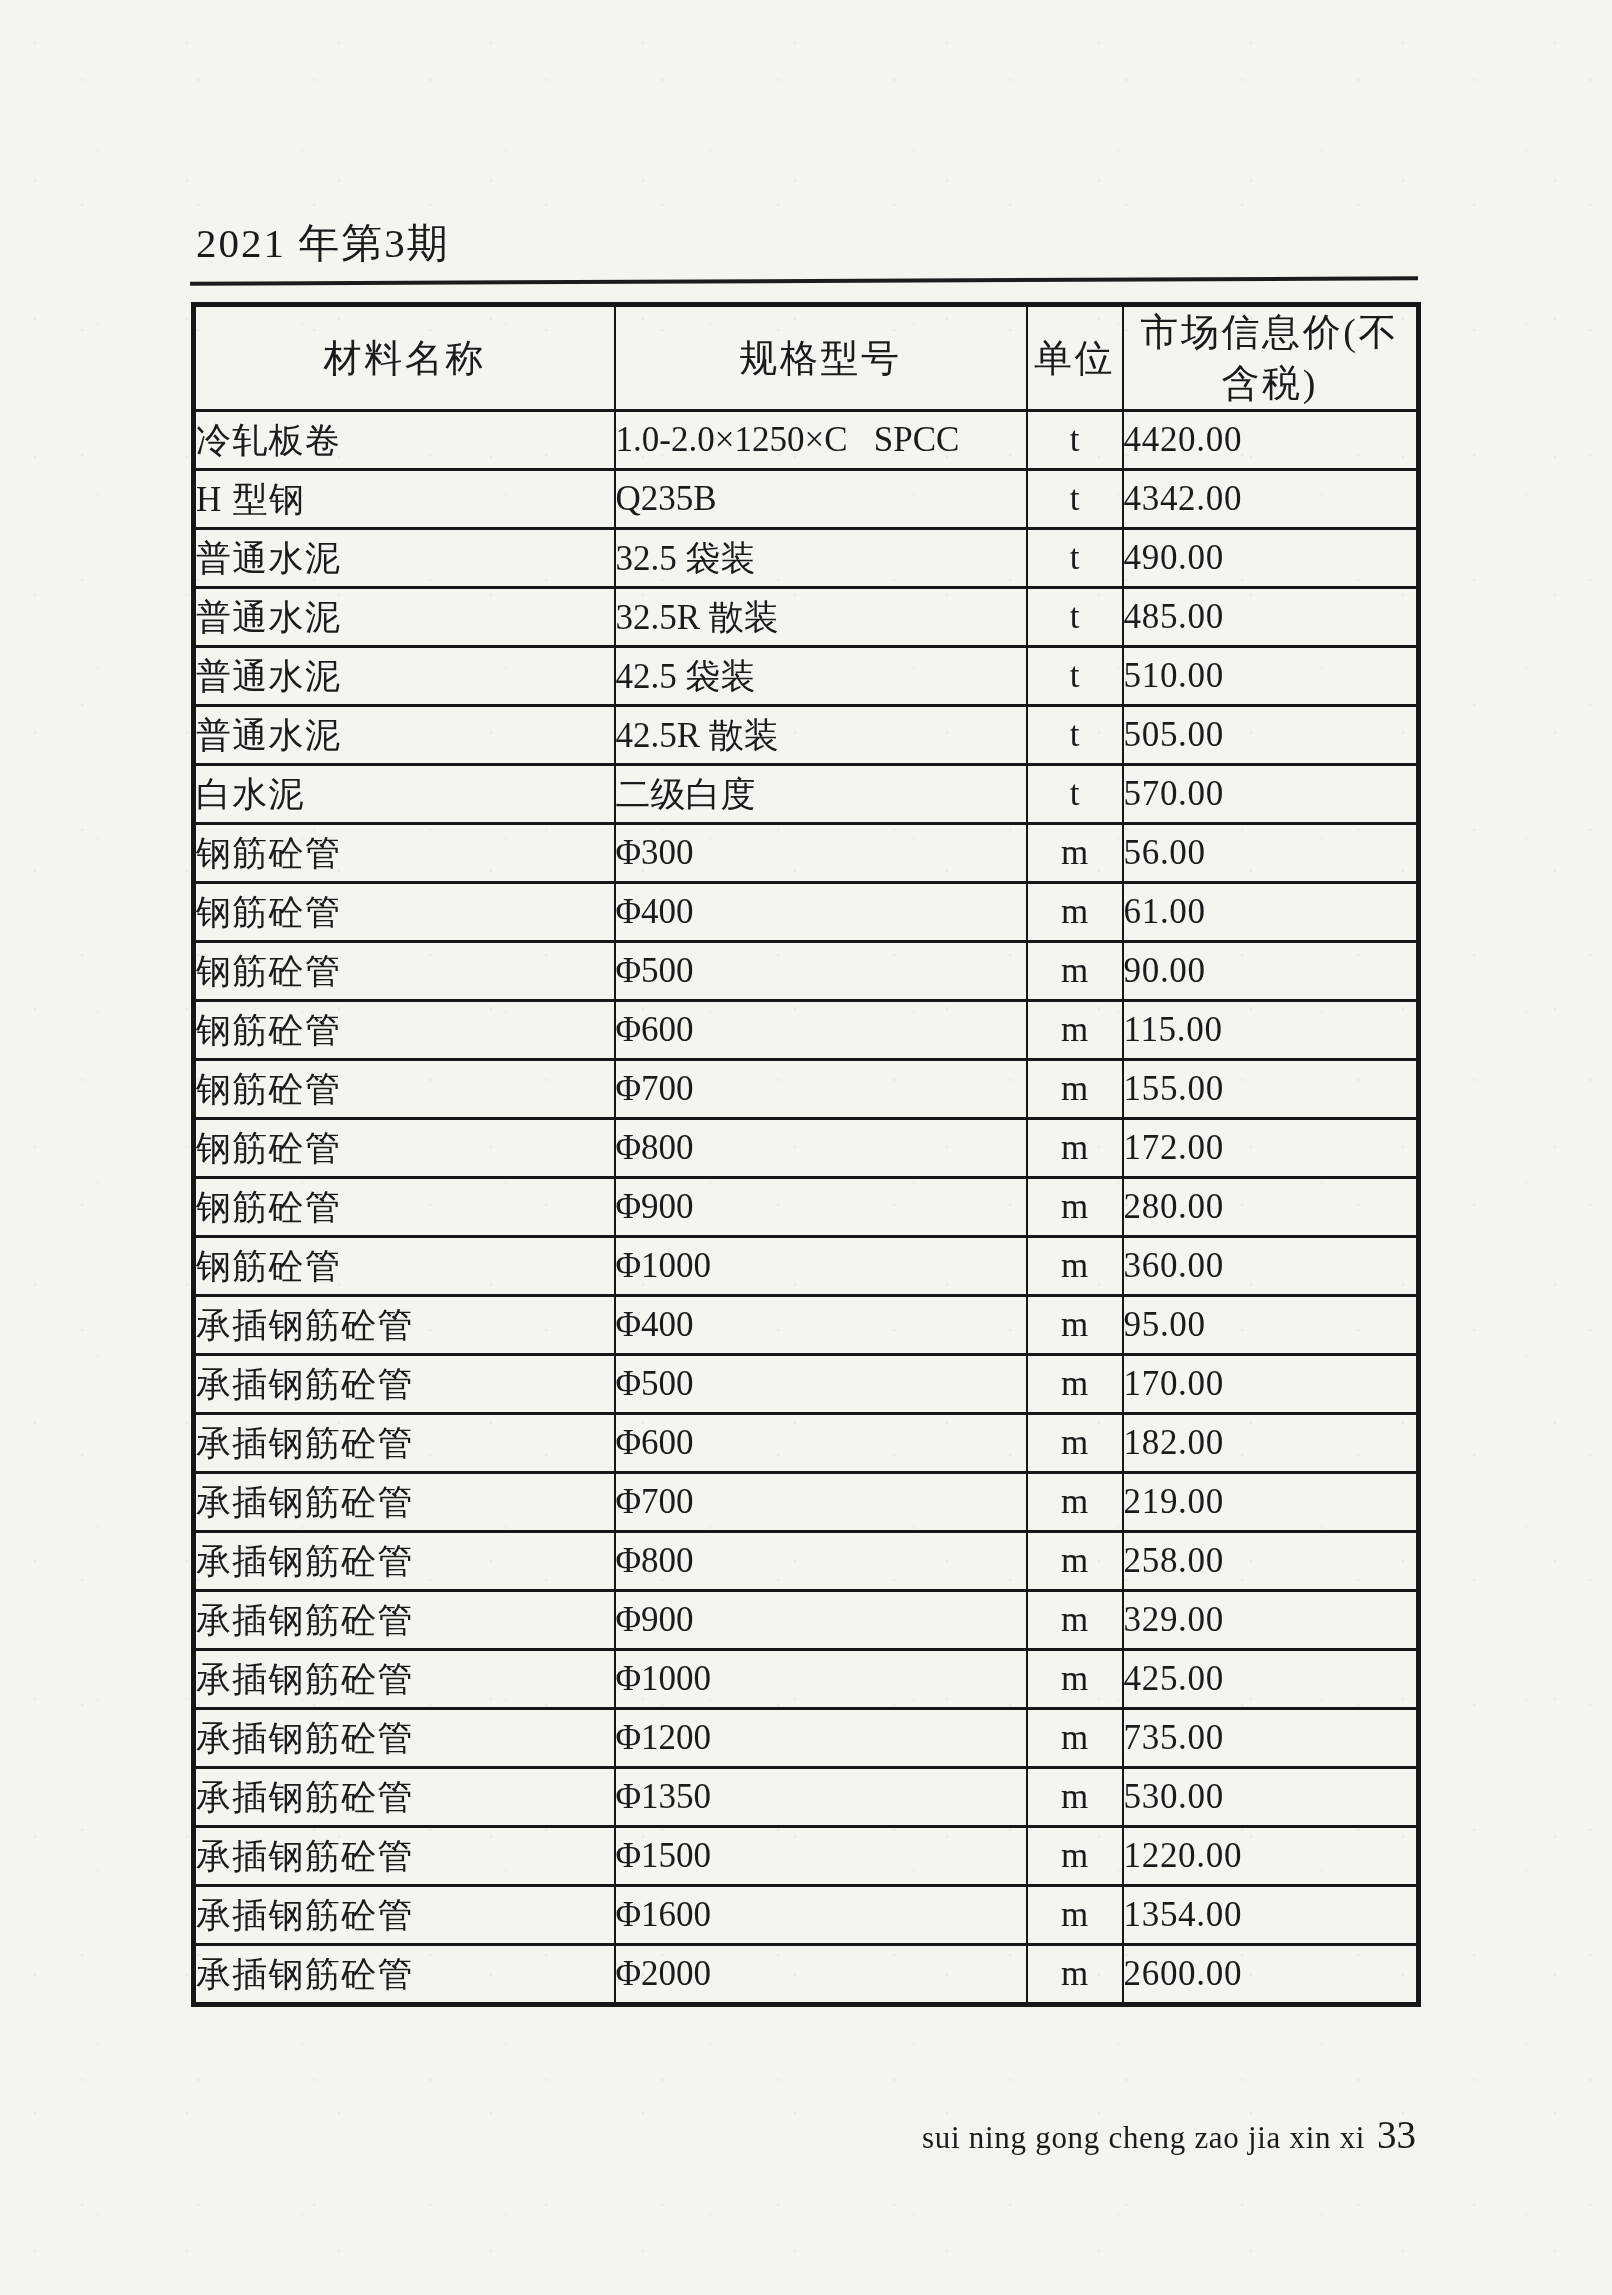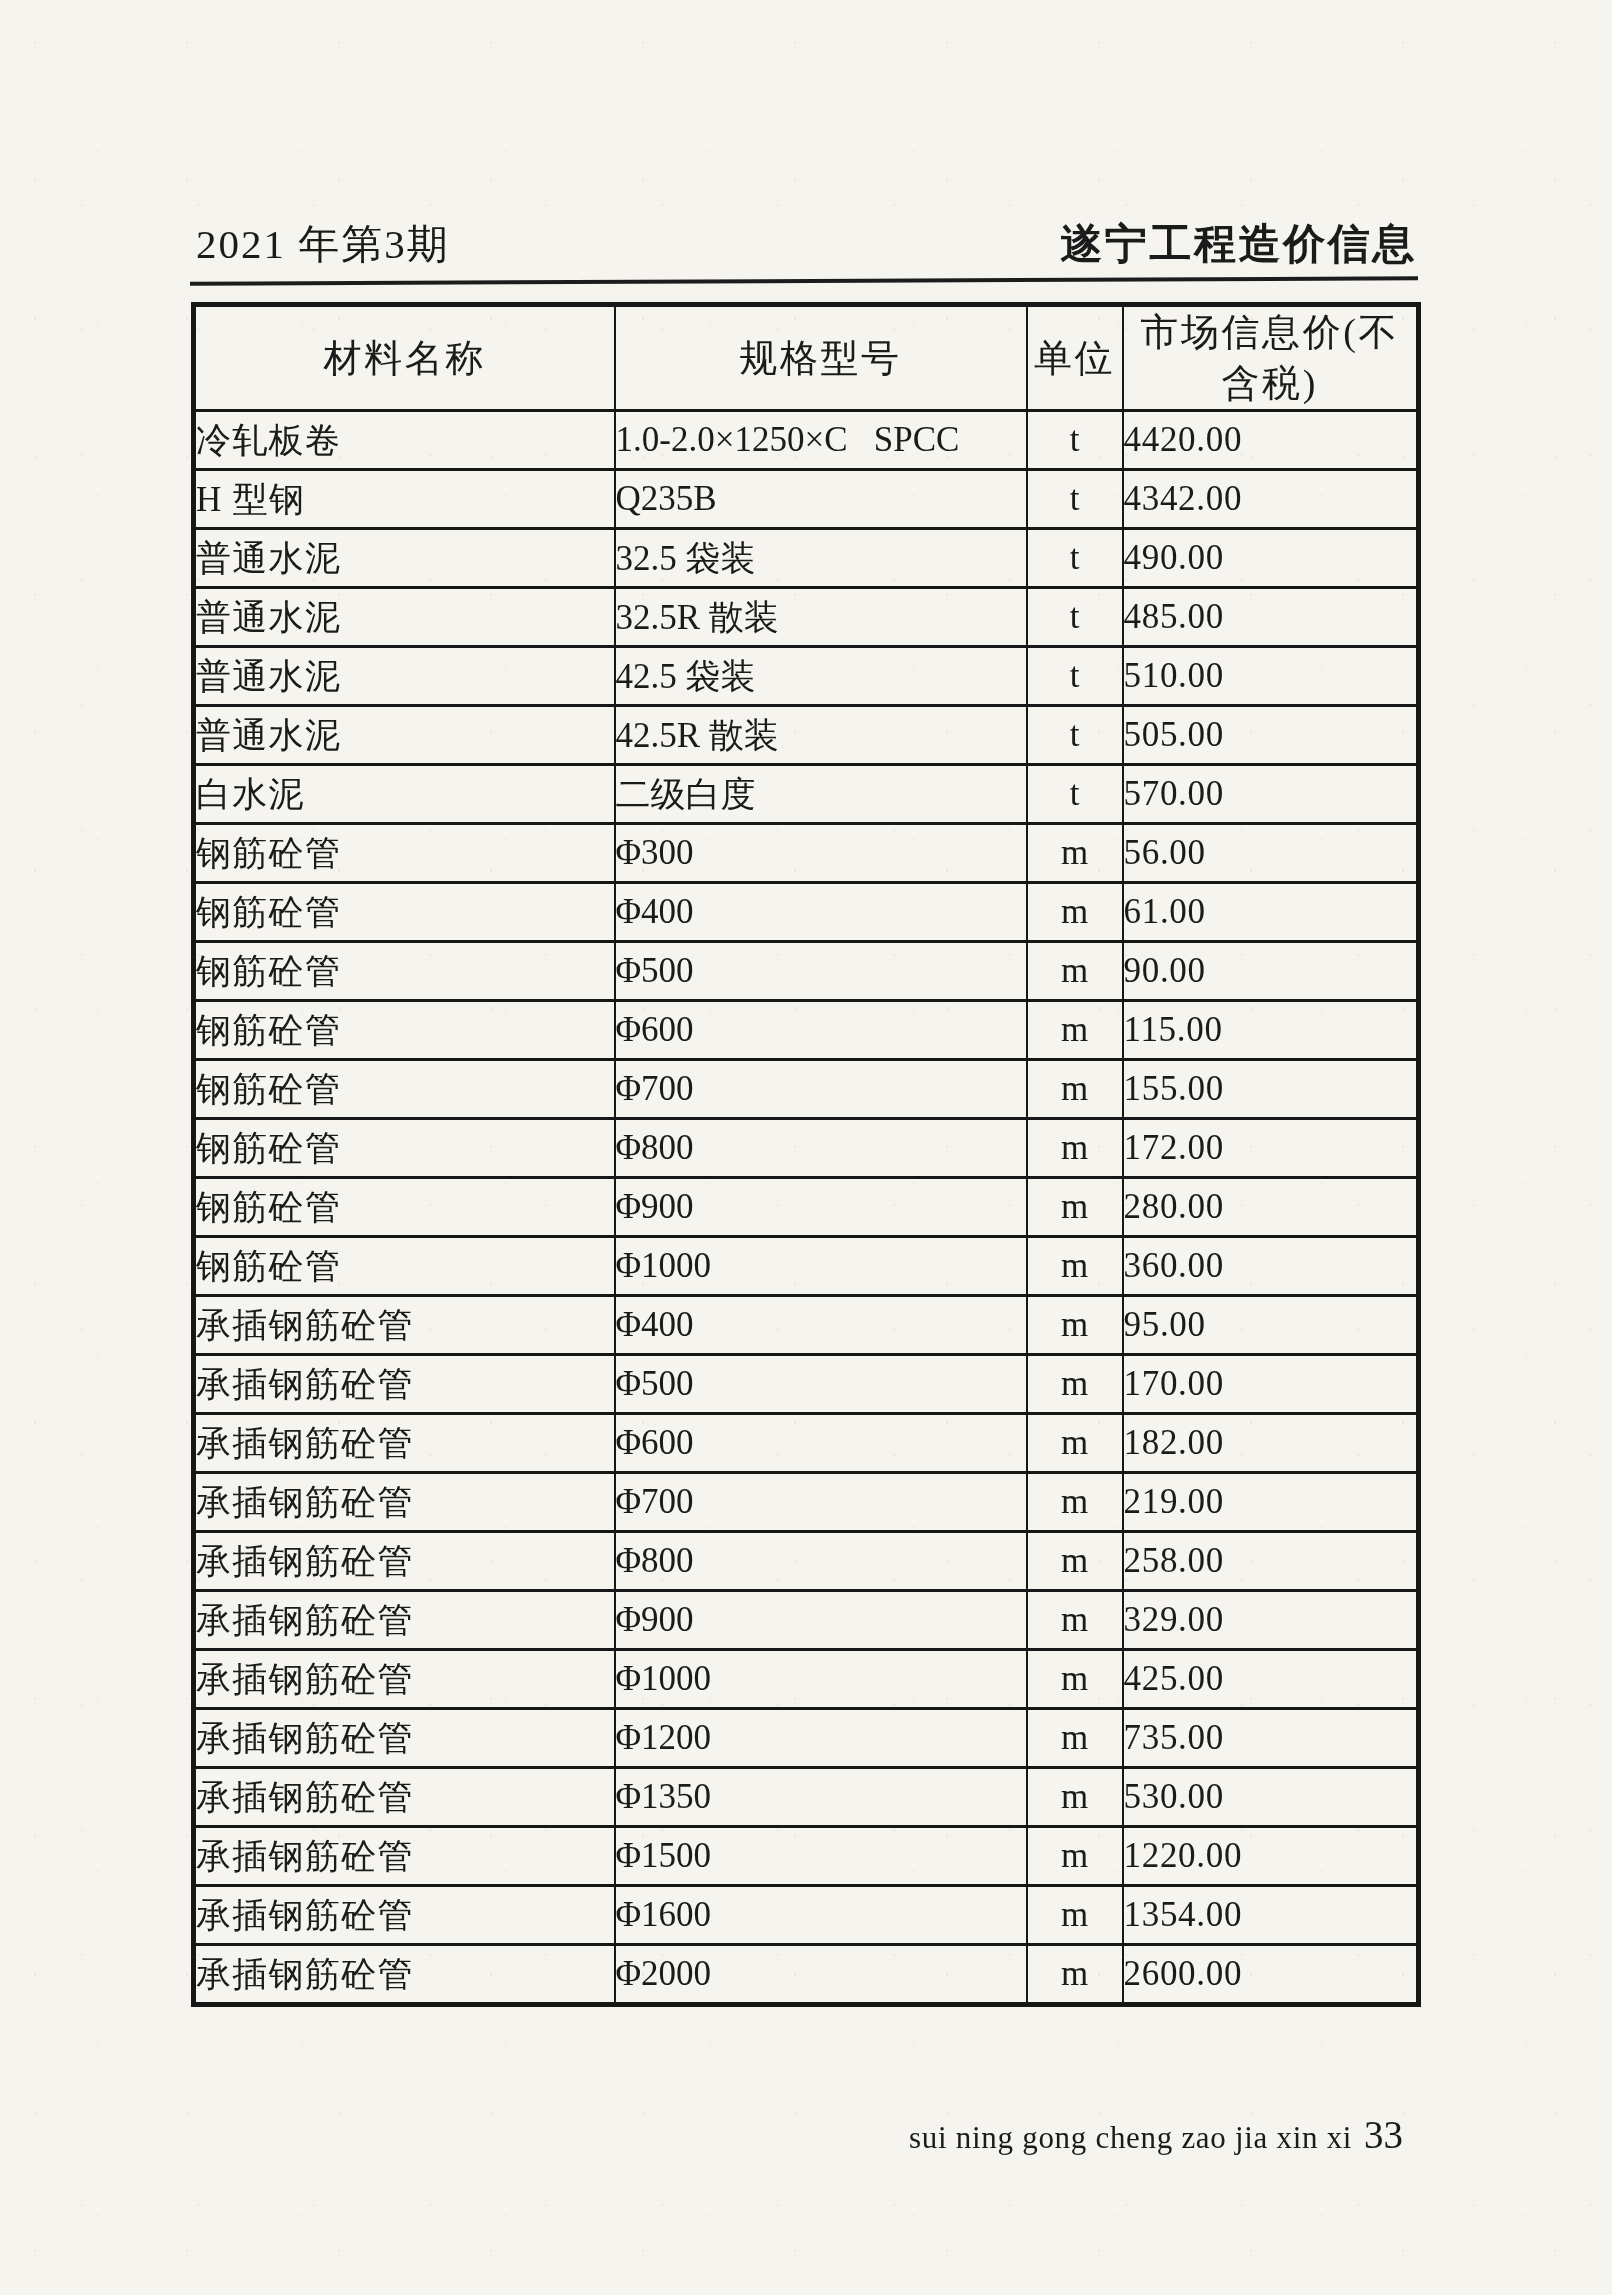--- a/index.html
+++ b/index.html
@@ -100,42 +100,41 @@
   }
   td.c-unit {
     text-align: center;
     font-size: 33px;
   }
   td.c-price {
     letter-spacing: 0.7px;
   }
   .page-footer {
     position: absolute;
-    left: 178px;
+    left: 191px;
     top: 2112px;
     width: 1225px;
     text-align: right;
   }
   .footer-pinyin {
     font-size: 31px;
     letter-spacing: 0.7px;
   }
   .footer-num {
     font-size: 39px;
     margin-left: 9.2px;
   }
 </style>
 </head>
 <body>
 
 <div class="sheet">
 
   <div class="page-header">
     <span class="h-left">2021 年第3期</span>
-    <span class="h-right">遂宁工程造价信息</span>
   </div>
 
   <div class="header-rule"></div>
 
   <table class="price-table">
     <colgroup>
       <col style="width:421px">
       <col style="width:412px">
       <col style="width:96px">
       <col style="width:296px">

